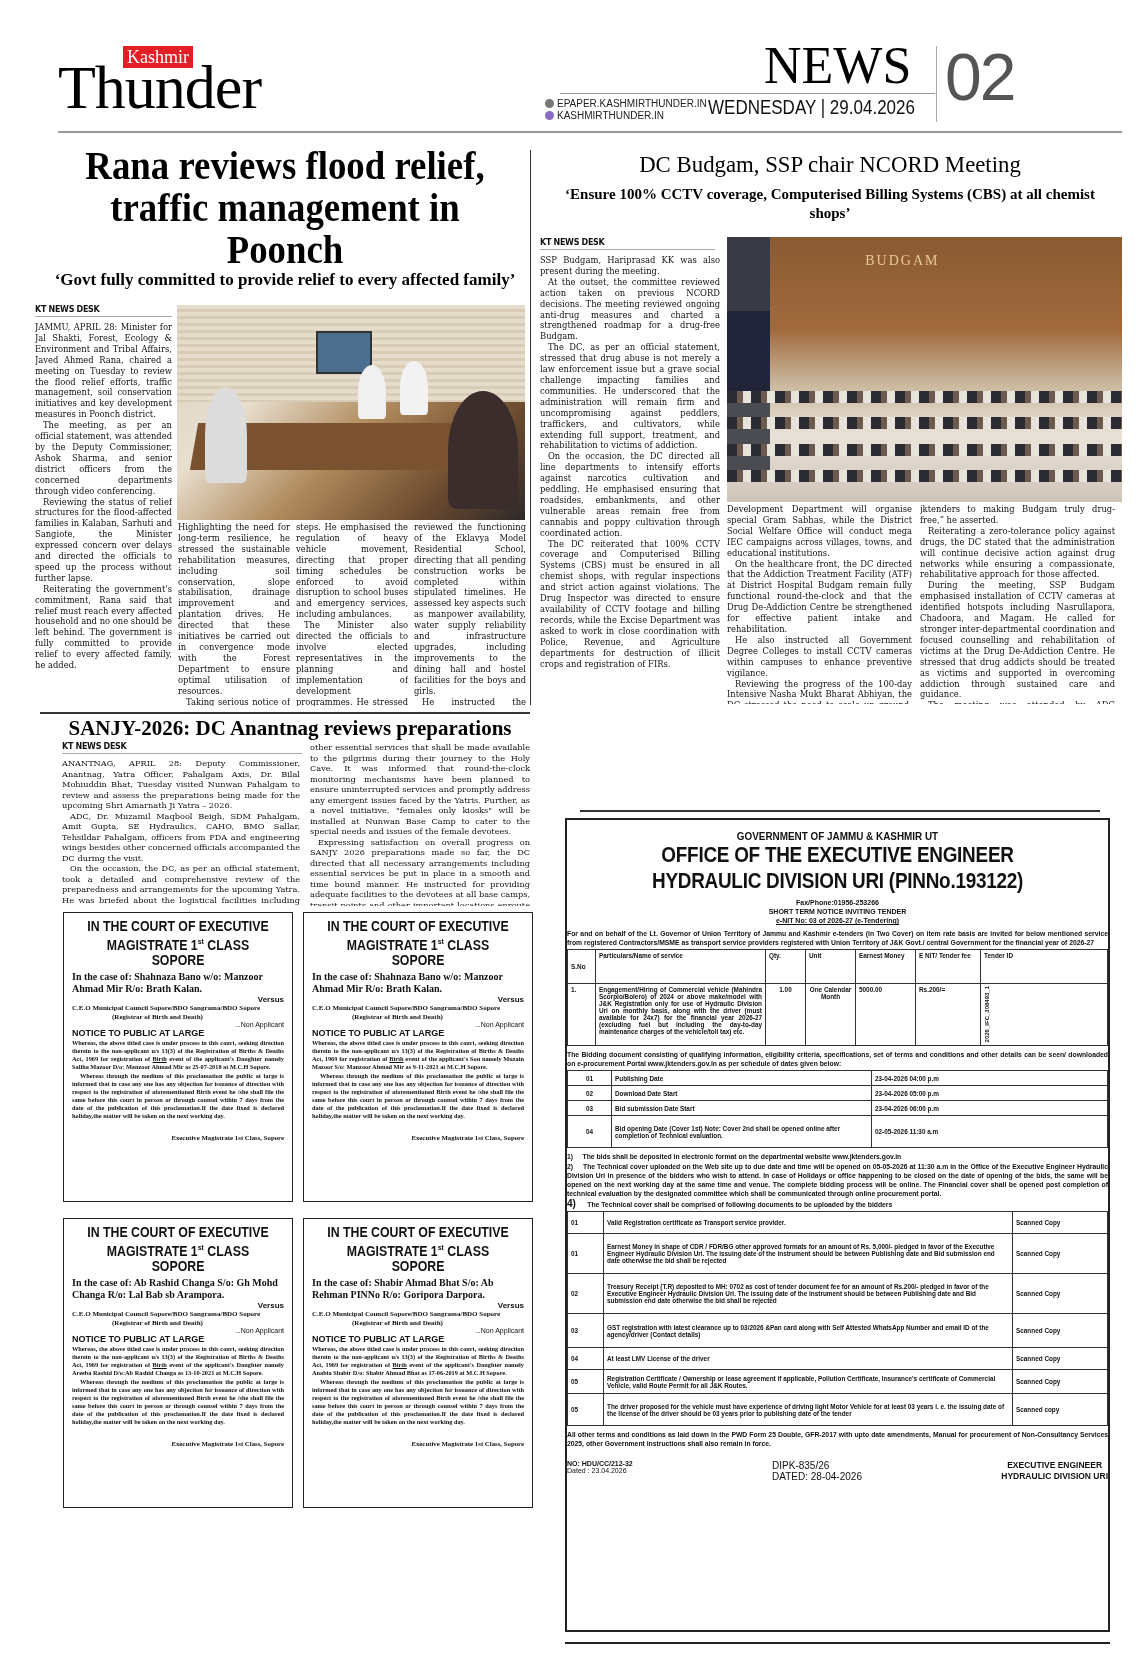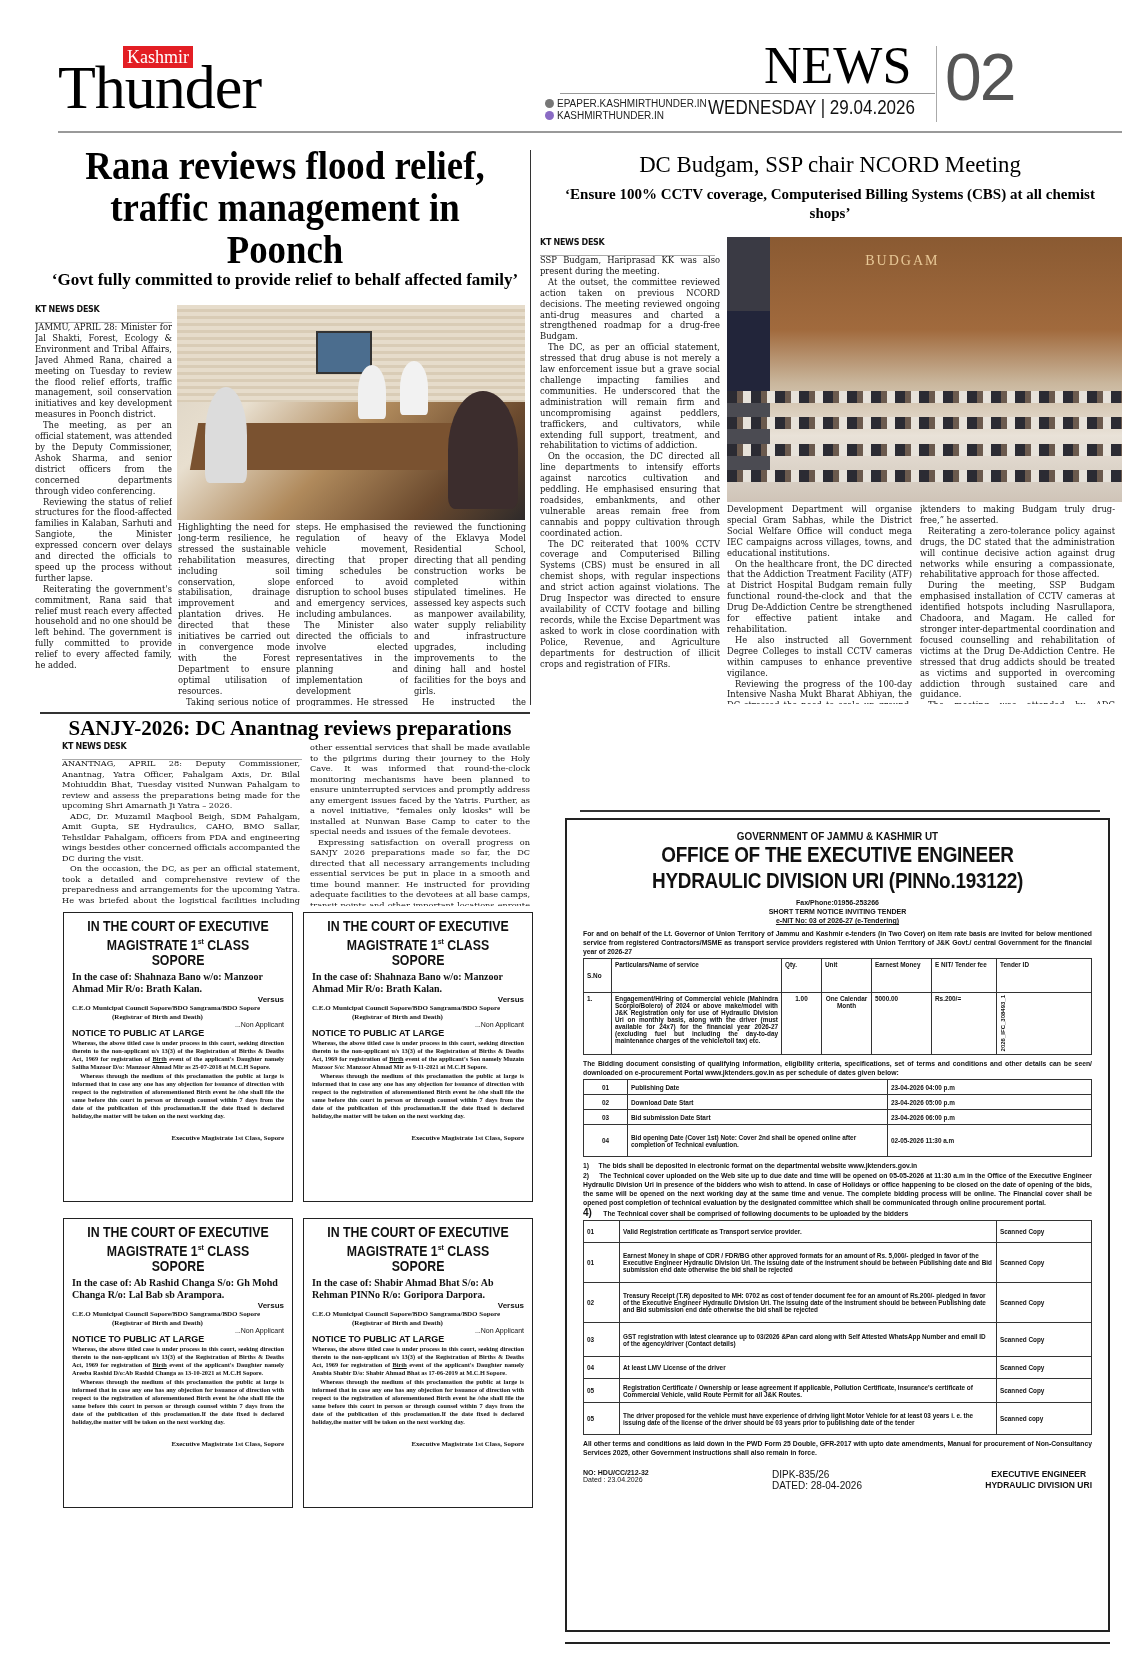--- a/index.html
+++ b/index.html
@@ -13,21 +13,21 @@
 .page-no{left:945px;top:44px;font-family:"Liberation Sans",sans-serif;font-size:66px;line-height:66px;color:#555;letter-spacing:-2px}
 .vsep{left:936px;top:46px;width:1px;height:76px;background:#aaa}
 .hr-date{left:560px;top:93px;width:375px;height:1px;background:#999}
 .links{left:545px;top:98px;font-family:"Liberation Sans",sans-serif;font-size:10px;line-height:12px;color:#222}
 .links .ic{display:inline-block;width:9px;height:9px;border-radius:50%;background:#777;margin-right:3px;vertical-align:-1px}
 .links .ic2{background:#8a6bc4}
 .dateline{left:708px;top:96px;font-family:"Liberation Sans",sans-serif;font-size:20px;line-height:22px;color:#111;transform:scaleX(.85);transform-origin:left}
 .h1{font-family:"Liberation Serif",serif;font-weight:bold;text-align:center;color:#000}
 .rana-title{left:55px;top:145px;width:460px;font-size:40px;line-height:42px;transform:scaleX(.92);transform-origin:center}
 .rana-sub{left:40px;top:270px;width:490px;font-size:17px;line-height:20px}
-.desk{font-family:"DejaVu Sans",sans-serif;font-weight:bold;font-size:8px;letter-spacing:-.3px;border-bottom:1px solid #aaa;padding-bottom:8px}
+.desk{font-family:"DejaVu Sans",sans-serif;font-weight:bold;font-size:8px;letter-spacing:-.3px;border-bottom:1px solid #aaa;padding-bottom:2px}
 .col{font-family:"DejaVu Serif",serif;font-size:8.4px;line-height:10.9px;text-align:justify;color:#111;overflow:hidden}
 .col p{text-indent:8px}
 .col p:first-child{text-indent:0}
 .photo1{left:177px;top:305px;width:348px;height:215px;background:linear-gradient(135deg,#d8cfc0 0%,#e8dfcf 30%,#b08a5c 55%,#6b4a2e 80%,#2e2a2a 100%);overflow:hidden}
 .photo1 .wall{position:absolute;left:0;top:0;width:100%;height:45%;background:repeating-linear-gradient(180deg,#e6dccb 0 4px,#d9ccb6 4px 7px)}
 .photo1 .screen{position:absolute;left:40%;top:12%;width:16%;height:20%;background:#4b6d8e;border:2px solid #333}
 .photo1 .table{position:absolute;left:5%;top:55%;width:75%;height:22%;background:#7a5230;transform:skewX(-10deg)}
 .photo1 .p{position:absolute;border-radius:50% 50% 10% 10%;background:#3b3b46}
 .vline-mid{left:530px;top:150px;width:1px;height:555px;background:#333}
 .ncord-title{left:540px;top:150px;width:580px;font-size:24px;line-height:28px;font-weight:normal;transform:scaleX(.95)}
@@ -42,21 +42,21 @@
 .notice .nt sup{font-size:8px}
 .notice .case{font-weight:bold;font-size:10px;line-height:12px;margin-top:3px}
 .notice .vs{font-family:"Liberation Sans",sans-serif;font-size:8px;text-align:right;font-weight:bold}
 .notice .small{font-size:7px;line-height:9px;font-weight:bold;text-align:justify}
 .notice .reg{font-size:7px;font-weight:bold;padding-left:40px}
 .notice .na{font-family:"Liberation Sans",sans-serif;font-size:7px;text-align:right}
 .notice .ptl{font-family:"Liberation Sans",sans-serif;font-weight:bold;font-size:9px;text-align:left}
 .notice .body{font-size:6.3px;line-height:8px;font-weight:bold;text-align:justify;margin-top:1px}
 .notice .body u{text-decoration:underline}
 .notice .sig{font-size:6.8px;font-weight:bold;text-align:right;margin-top:14px}
-.tender{left:565px;top:818px;width:545px;height:814px;border:2px solid #222;padding:4px 16px;font-family:"Liberation Sans",sans-serif;color:#111}
+.tender{left:565px;top:818px;width:545px;height:814px;border:2px solid #222;padding:4px 0;font-family:"Liberation Sans",sans-serif;color:#111}
 .tender .g{font-weight:bold;font-size:11px;text-align:center;margin-top:6px;transform:scaleX(.9)}
 .tender .o{font-weight:bold;font-size:22px;line-height:26px;text-align:center;transform:scaleX(.86);letter-spacing:-.3px}
 .tender .c{font-size:7px;text-align:center;line-height:9px;font-weight:bold}
 .tender .c u{text-decoration:underline}
 .tender .p{font-size:6.8px;line-height:9px;font-weight:bold;margin-top:4px;text-align:justify}
 .tender table{border-collapse:collapse;width:100%;font-size:6.4px;font-weight:bold;margin-top:2px}
 .tender td,.tender th{border:1px solid #333;padding:2px 3px;vertical-align:top;text-align:left}
 .tender th{height:34px;font-size:6.4px}
 .vt{writing-mode:vertical-rl;transform:rotate(180deg);font-size:6px}
 .sched td{height:15px;vertical-align:middle}
@@ -78,21 +78,21 @@
 <div class="abs page-no">02</div>
 <div class="abs hr-date"></div>
 <div class="abs links">
   <div><span class="ic"></span><span>EPAPER.KASHMIRTHUNDER.IN</span></div>
   <div><span class="ic ic2"></span><span>KASHMIRTHUNDER.IN</span></div>
 </div>
 <div class="abs dateline">WEDNESDAY | 29.04.2026</div>
 <div class="abs hr-top"></div>
 
 <div class="abs h1 rana-title">Rana reviews flood relief, traffic management in Poonch</div>
-<div class="abs h1 rana-sub">‘Govt fully committed to provide relief to behalf affected family’</div>
+<div class="abs h1 rana-sub">‘Govt fully committed to provide relief to every affected family’</div>
 <div class="abs desk" style="left:35px;top:305px;width:137px">KT NEWS DESK</div>
 <div class="abs col" style="left:35px;top:322px;width:137px;height:384px">
   <p>JAMMU, APRIL 28: Minister for Jal Shakti, Forest, Ecology &amp; Environment and Tribal Affairs, Javed Ahmed Rana, chaired a meeting on Tuesday to review the flood relief efforts, traffic management, soil conservation initiatives and key development measures in Poonch district.</p>
   <p>The meeting, as per an official statement, was attended by the Deputy Commissioner, Ashok Sharma, and senior district officers from the concerned departments through video conferencing.</p>
   <p>Reviewing the status of relief structures for the flood-affected families in Kalaban, Sarhuti and Sangiote, the Minister expressed concern over delays and directed the officials to speed up the process without further lapse.</p>
   <p>Reiterating the government's commitment, Rana said that relief must reach every affected household and no one should be left behind. The government is fully committed to provide relief to every affected family, he added.</p>
 </div>
 <div class="abs photo1">
   <div class="wall"></div>
   <div class="screen"></div>

